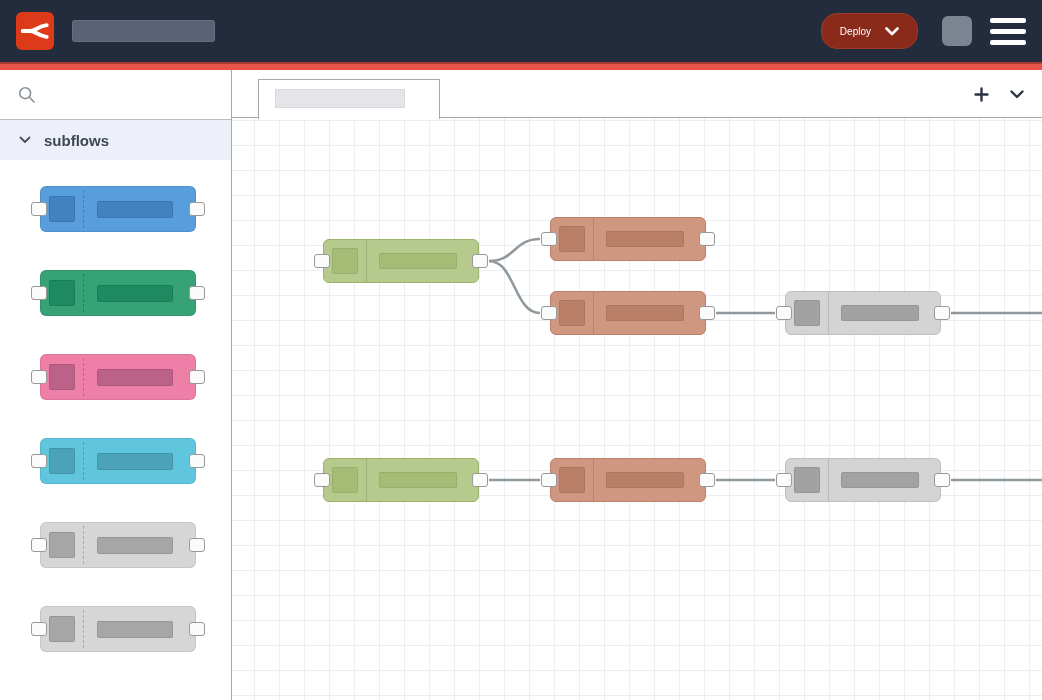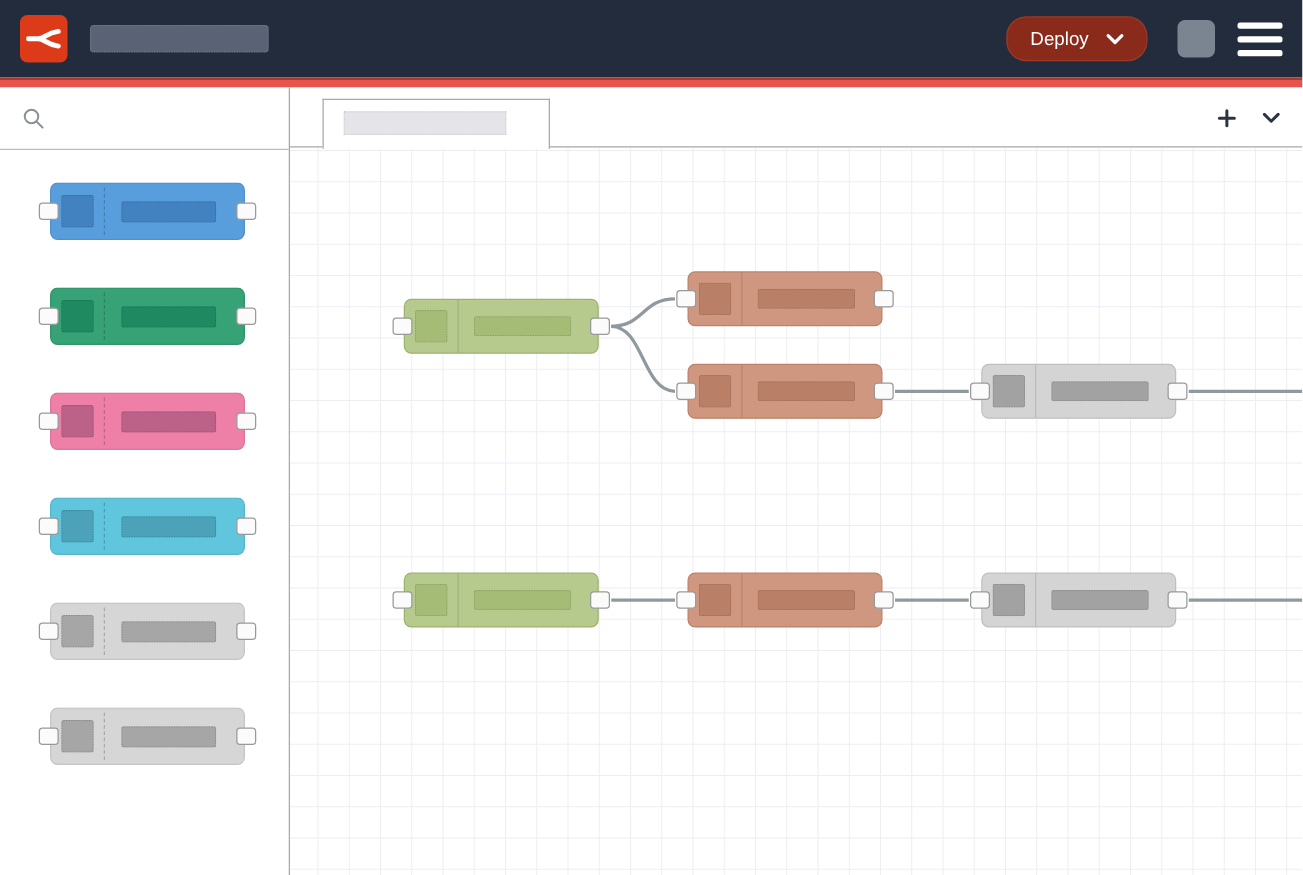--- a/index.html
+++ b/index.html
@@ -10,21 +10,21 @@
   .header { height:62px; background:#222c3d; display:flex; align-items:center;
     padding:0 16px; }
   .accent-stripe { height:8px;
     background:linear-gradient(#a93a31 0, #a93a31 2px, #e8544b 2px, #e8544b 100%); }
   .logo { width:38px; height:38px; background:#dc3a18; border-radius:6px;
     display:flex; align-items:center; justify-content:center; flex:0 0 auto; }
   .title-ph { width:143px; height:22px; background:#5a6375; border-radius:3px;
     margin-left:18px; border:1px dotted #707a8e; }
   .spacer { flex:1; }
   .deploy-btn { height:36px; padding:0 18px; background:#8a2a1a;
-    border:1px solid #9b3a28; border-radius:16px; color:#fff; font-size:15px;
+    border:1px solid #9b3a28; border-radius:16px; color:#fff; font-size:10px;
     display:flex; align-items:center; gap:14px; cursor:pointer;justify-content:space-between; }
   .avatar { width:30px; height:30px; background:#7b8591; border-radius:6px;
     margin-left:24px; }
   .menu-btn { margin-left:18px; width:36px; display:flex; flex-direction:column;
     gap:6px; cursor:pointer; }
   .menu-btn span { display:block; height:5px; background:#fff; border-radius:2px; }
 
   
   .main { display:flex; height:630px; }
 
@@ -110,20 +110,26 @@
 
 <div class="main">
 
   <div class="sidebar">
     <div class="search-row">
       <svg width="18" height="18" viewBox="0 0 18 18">
         <circle cx="7.2" cy="7.2" r="5.4" stroke="#8b9199" stroke-width="1.6" fill="none"></circle>
         <path d="M11.3 11.3 L16 16" stroke="#8b9199" stroke-width="1.6" stroke-linecap="round"></path>
       </svg>
     </div>
+    <div class="section-row">
+      <svg width="12" height="8" viewBox="0 0 12 8">
+        <path d="M1.5 1.5 L6 6 L10.5 1.5" stroke="#4a525e" stroke-width="1.8" fill="none" stroke-linecap="round" stroke-linejoin="round"></path>
+      </svg>
+      <span>subflows</span>
+    </div>
     <div class="palette">
         <div class="palette-node" style="background: rgb(88, 158, 220);">
           <div class="p-icon" style="background: rgb(66, 130, 193);"></div>
           <div class="p-sep"></div>
           <div class="p-label" style="background: rgb(66, 130, 193);"></div>
           <div class="port in"></div>
           <div class="port out"></div>
         </div>
         <div class="palette-node" style="background: rgb(54, 162, 118);">
           <div class="p-icon" style="background: rgb(31, 138, 97);"></div>

